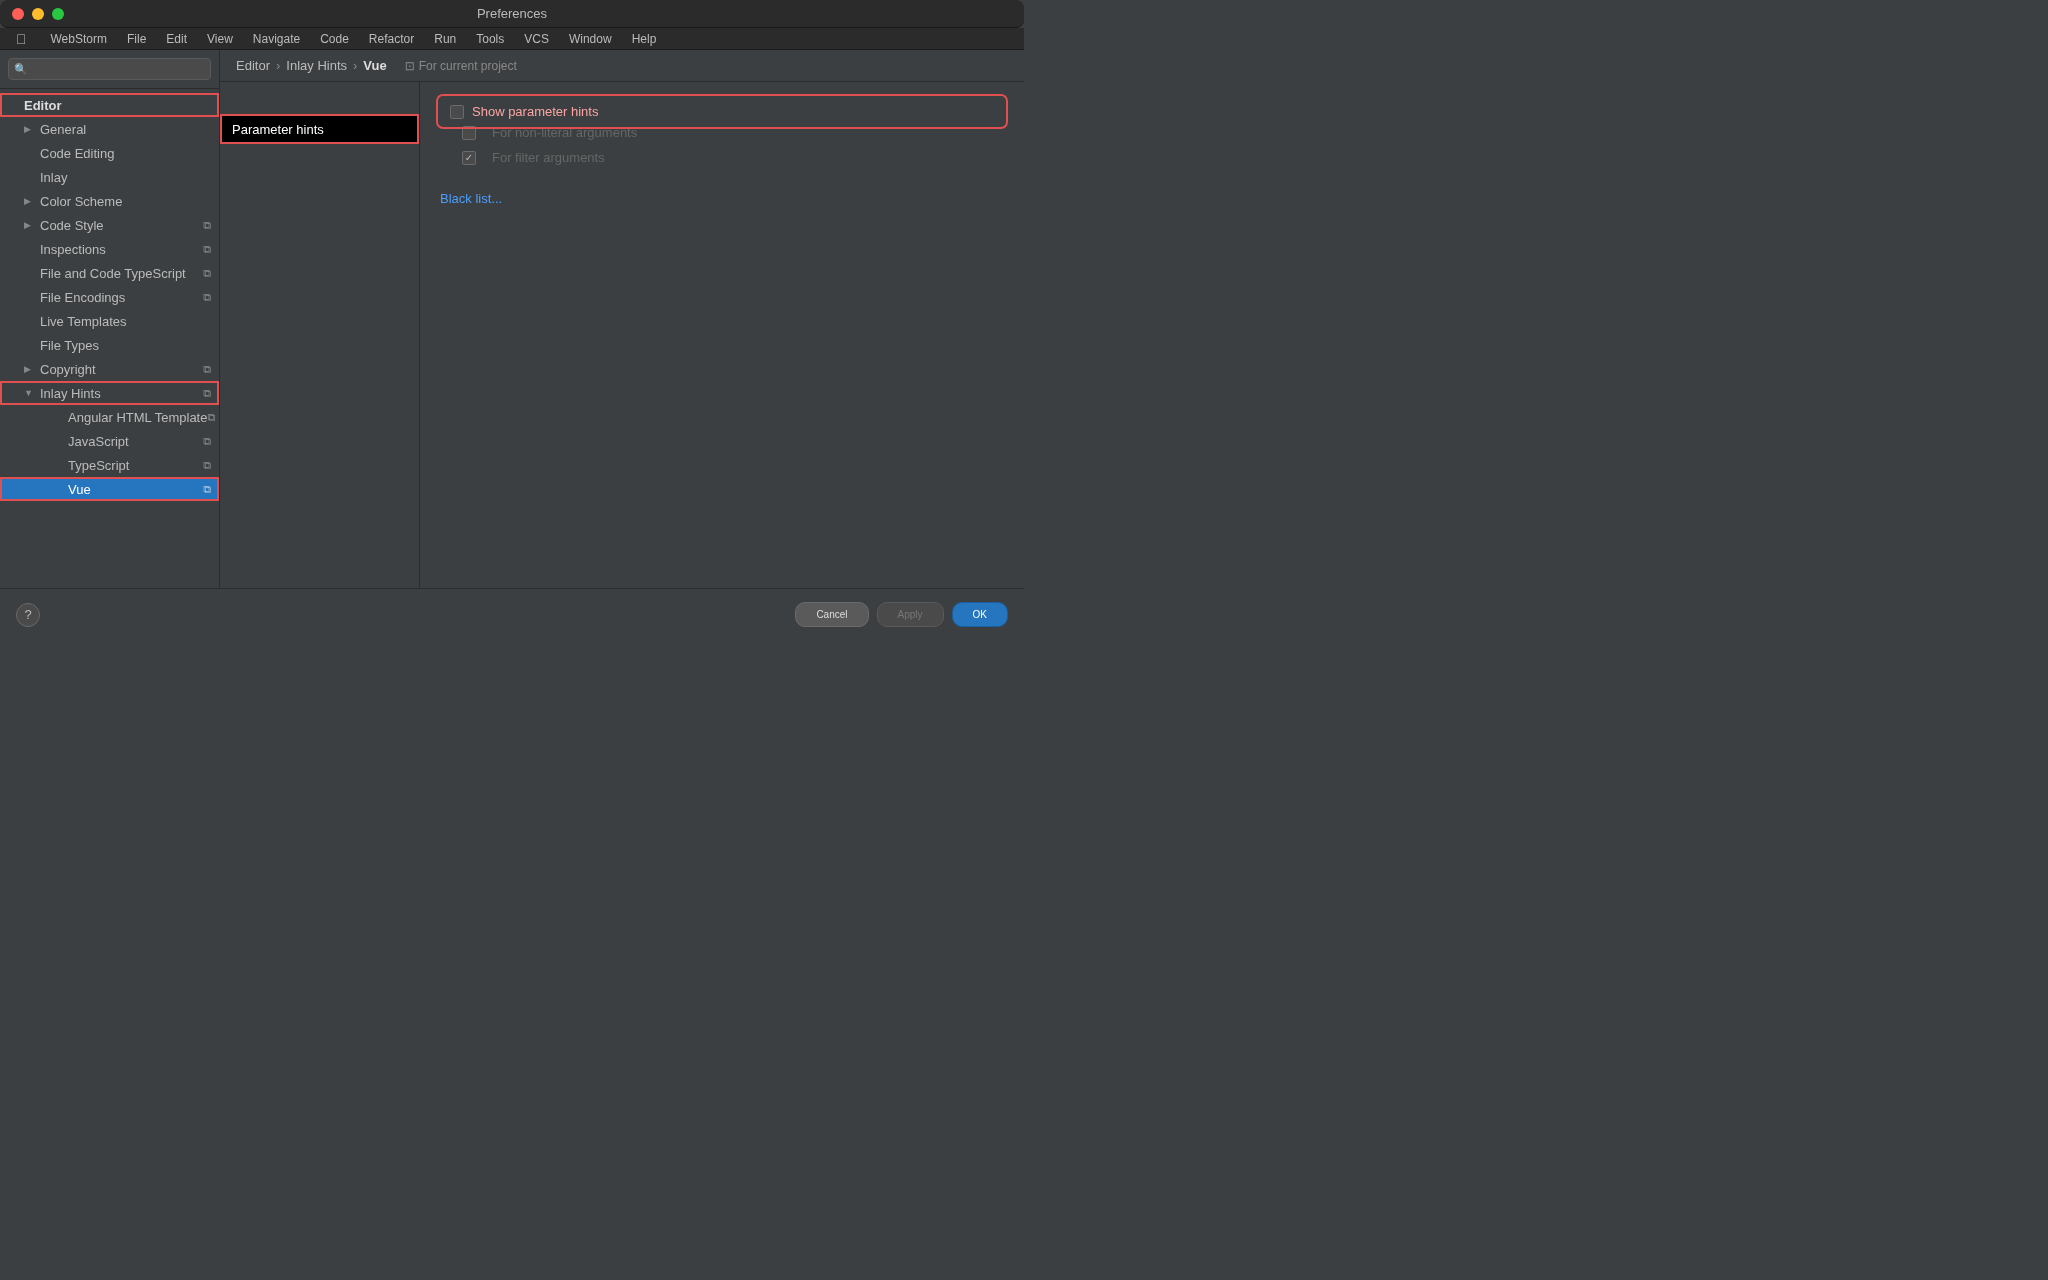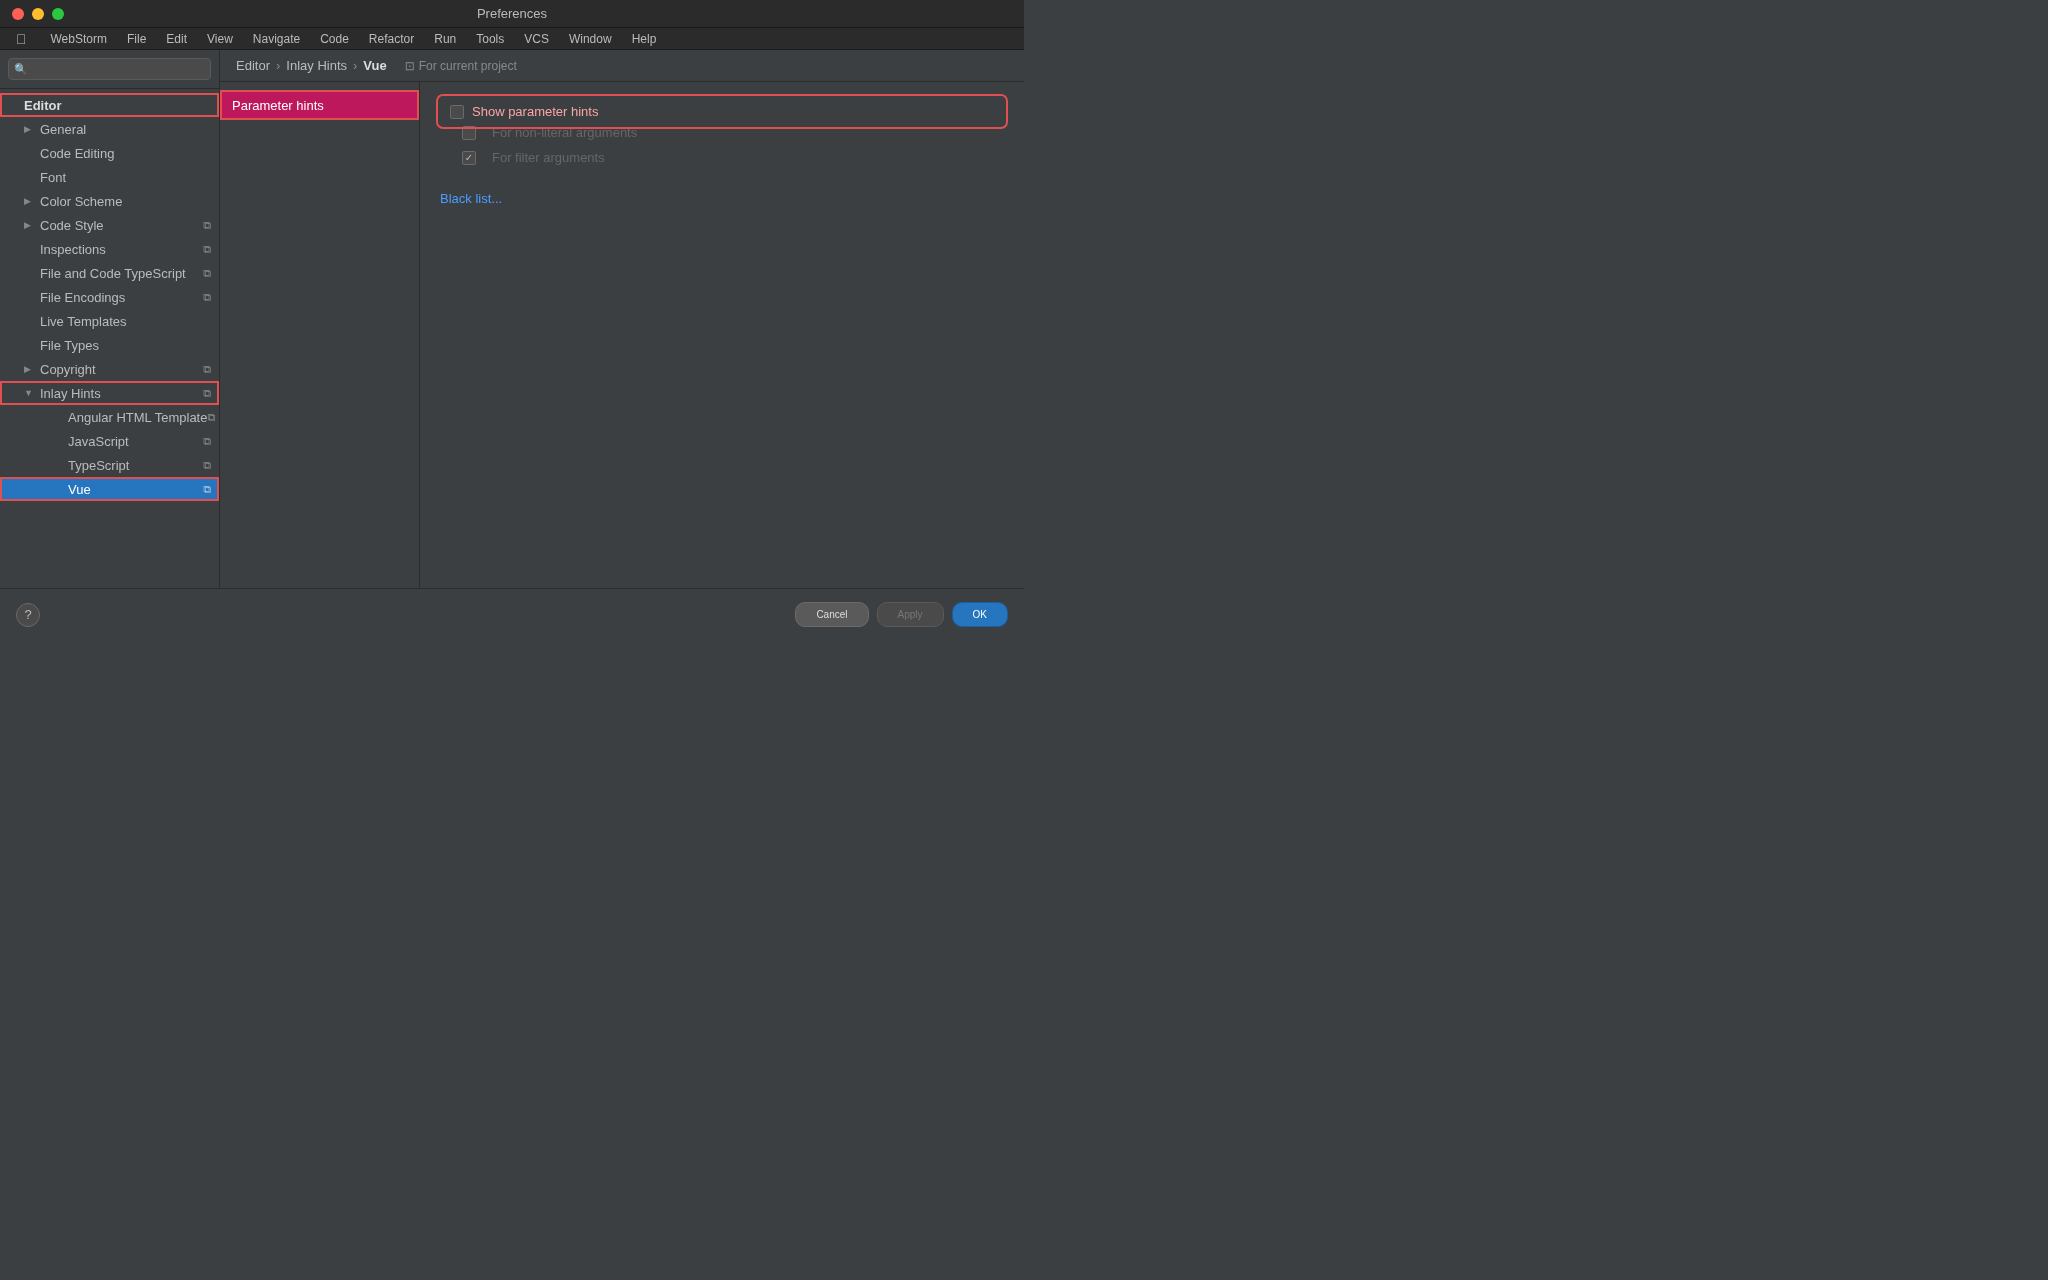--- a/index.html
+++ b/index.html
@@ -15,20 +15,21 @@
 
     
     .titlebar {
       background: #2b2b2b;
       height: 28px;
       display: flex;
       align-items: center;
       justify-content: center;
       position: relative;
       border-bottom: 1px solid #1a1a1a;
+      border-radius: 8px;
     }
     .titlebar-title {
       color: #bbbbbb;
       font-size: 13px;
     }
     .window-controls {
       position: absolute;
       left: 12px;
       display: flex;
       gap: 8px;
@@ -199,22 +200,23 @@
     .tab-item {
       height: 30px;
       display: flex;
       align-items: center;
       padding: 0 12px;
       cursor: default;
       font-size: 13px;
       color: #bbbbbb;
     }
     .tab-item.active {
-      background: #be185d;
+      background: #000000;
       color: #ffffff;
+      margin-top: 24px;
     }
     .tab-item.highlighted {
       outline: 2px solid #e05050;
       outline-offset: -2px;
     }
 
     
     .settings-panel {
       flex: 1;
       padding: 16px 20px;
@@ -392,21 +394,21 @@
           <span>General</span>
         </div>
 
         <div class="tree-item tree-indent-1">
           <span class="tree-arrow"></span>
           <span>Code Editing</span>
         </div>
 
         <div class="tree-item tree-indent-1">
           <span class="tree-arrow"></span>
-          <span>Font</span>
+          <span>Inlay</span>
         </div>
 
         <div class="tree-item tree-indent-1">
           <span class="tree-arrow">▶</span>
           <span>Color Scheme</span>
         </div>
 
         <div class="tree-item tree-indent-1">
           <span class="tree-arrow">▶</span>
           <span>Code Style</span>

